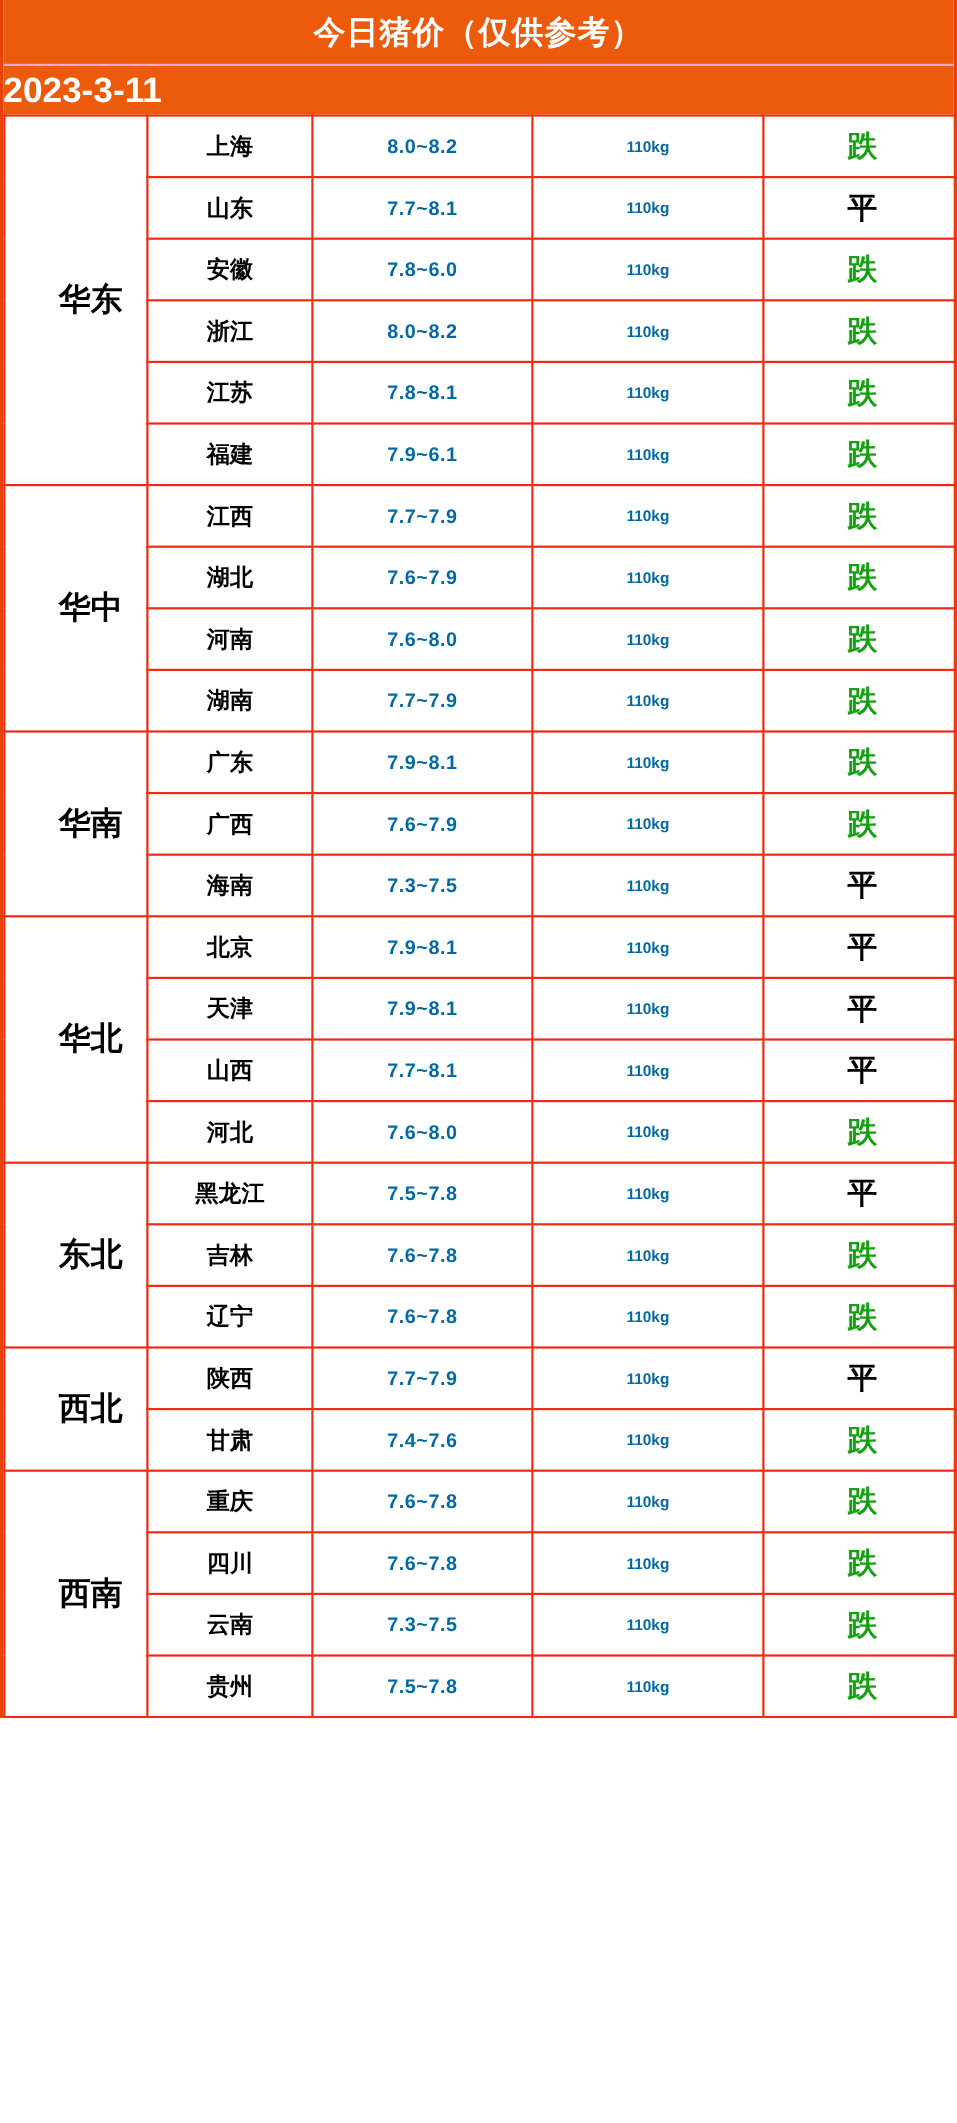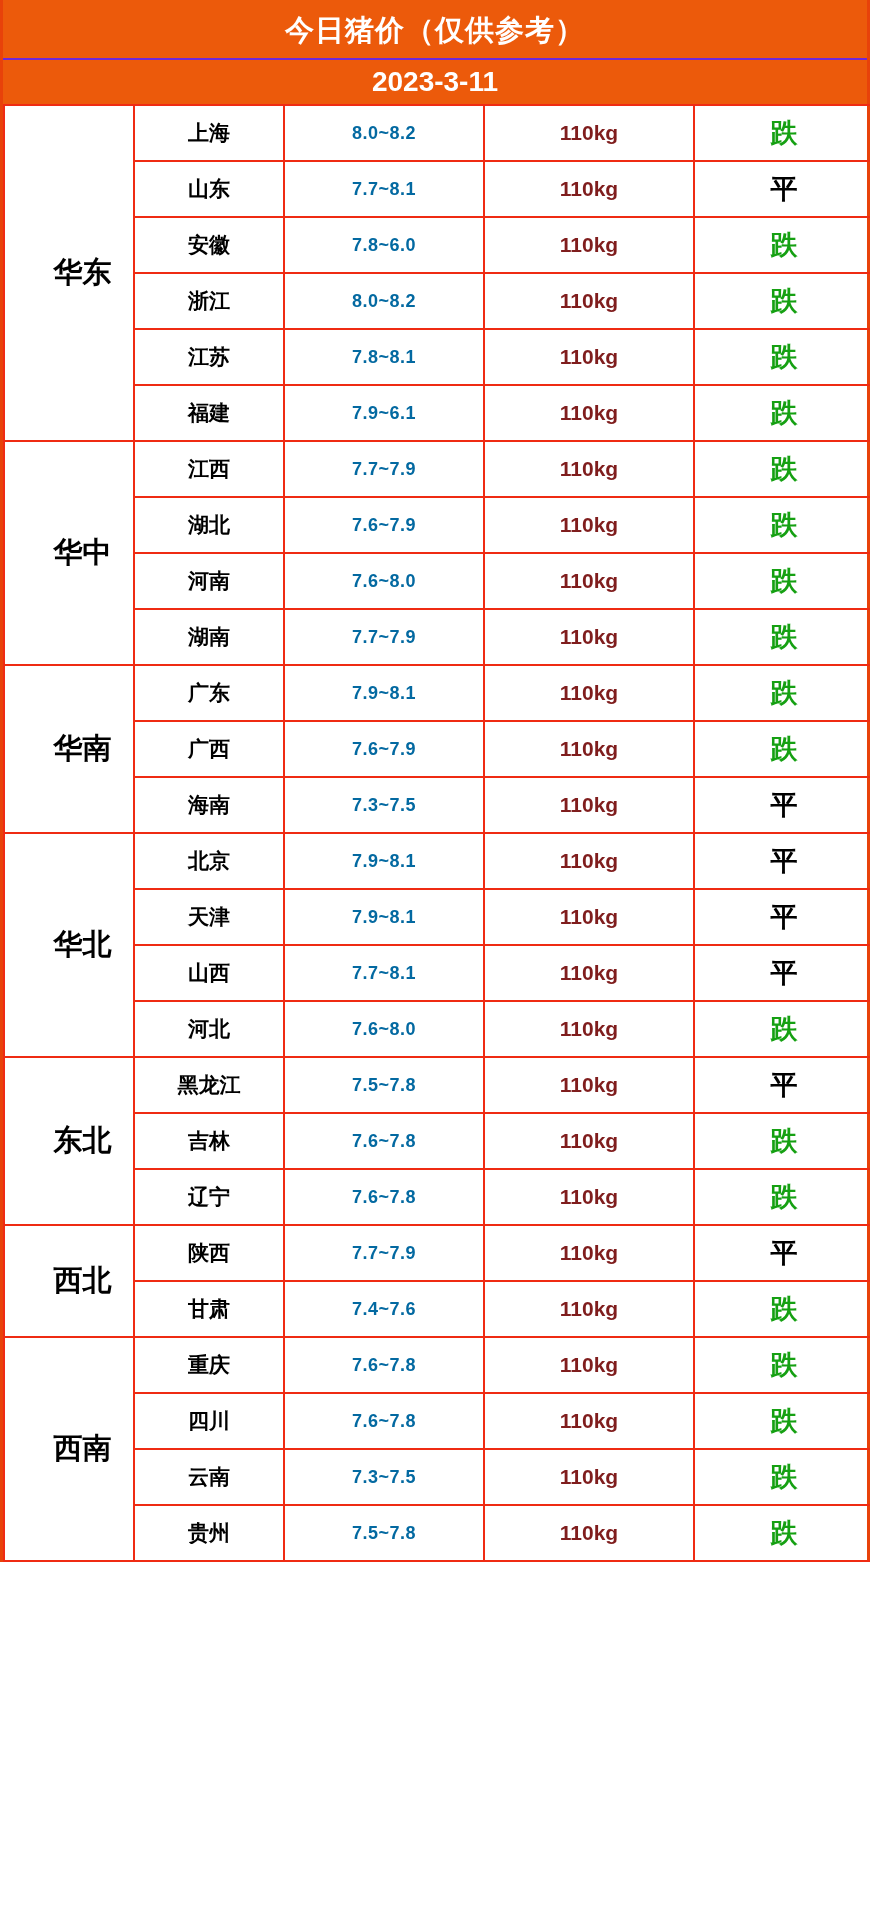--- a/index.html
+++ b/index.html
@@ -20,29 +20,29 @@
   }
   .title-bar {
     background: #ec5a0b;
     color: #ffffff;
     text-align: center;
     font-weight: bold;
     font-size: 29px;
     letter-spacing: 1px;
     line-height: 60px;
     height: 60px;
-    border-bottom: 2px solid #6d28d9;
+    border-bottom: 2px solid #f9a8d4;
     box-sizing: border-box;
   }
   .date-bar {
     background: #ec5a0b;
     color: #ffffff;
-    text-align: center;
-    font-weight: bold;
-    font-size: 28px;
+    text-align: left;
+    font-weight: bold;
+    font-size: 32px;
     line-height: 44px;
     height: 44px;
     box-sizing: border-box;
   }
   table.price-table {
     border-collapse: collapse;
     width: 870px;
     table-layout: fixed;
   }
   table.price-table td {
@@ -69,23 +69,23 @@
     font-weight: bold;
     color: #000000;
   }
   td.price {
     font-size: 18px;
     font-weight: bold;
     color: #0369a1;
     letter-spacing: 0.5px;
   }
   td.weight {
-    font-size: 21px;
-    font-weight: bold;
-    color: #7f1d1d;
+    font-size: 14px;
+    font-weight: bold;
+    color: #0369a1;
     border-radius: 12px;
   }
   td.trend {
     font-size: 27px;
     font-weight: bold;
   }
   .trend-down { color: #15a012; }
   .trend-flat { color: #000000; }
 </style>
 </head>

